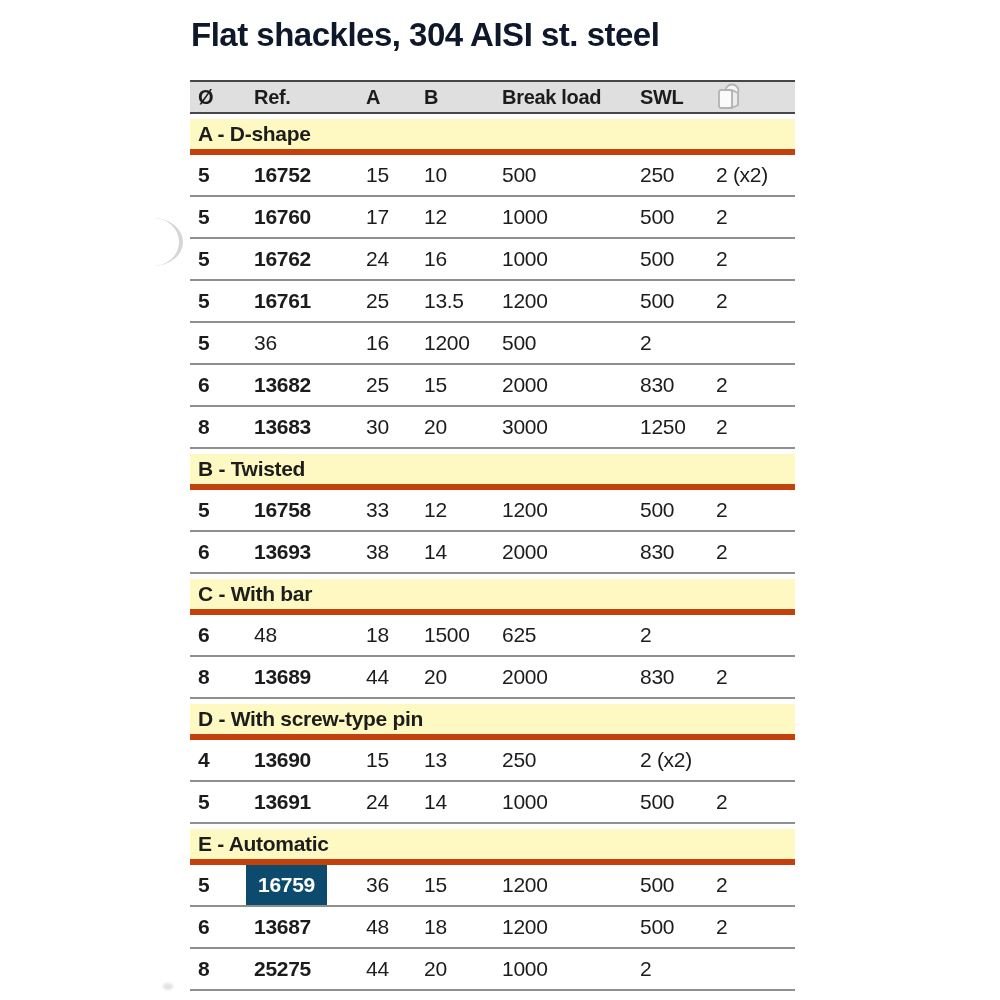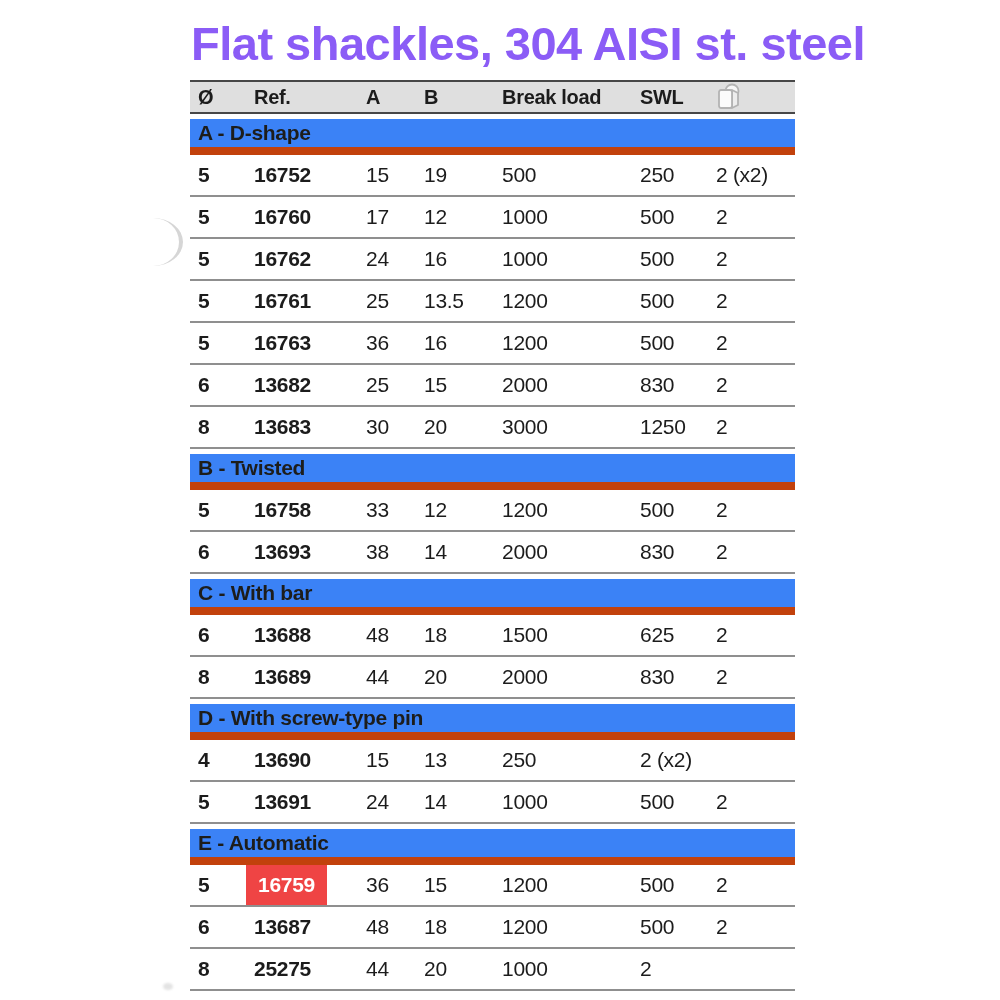--- a/index.html
+++ b/index.html
@@ -14,24 +14,24 @@
     height: 1000px;
     background: #ffffff;
     overflow: hidden;
     color: #1c1c1c;
   }
   .title {
     position: absolute;
     left: 191px;
     top: 16px;
     margin: 0;
-    font-size: 47px;
+    font-size: 33px;
     font-weight: bold;
     letter-spacing: -0.5px;
-    color: #8b5cf6;
+    color: #0f172a;
     white-space: nowrap;
   }
   .table {
     position: absolute;
     left: 190px;
     top: 80px;
     width: 605px;
   }
   .grid-row {
     display: grid;
@@ -52,22 +52,22 @@
     padding-left: 8px;
     font-size: 21px;
     letter-spacing: -0.3px;
     overflow: hidden;
     white-space: nowrap;
   }
   .bold { font-weight: bold; }
   .section-row {
     height: 36px;
     margin-top: 5px;
-    background: #3b82f6;
-    border-bottom: 8px solid #c2410c;
+    background: #fef9c3;
+    border-bottom: 6px solid #c2410c;
     box-sizing: border-box;
     display: flex;
     align-items: center;
   }
   .section-label {
     font-size: 21px;
     font-weight: bold;
     padding-left: 8px;
     letter-spacing: -0.3px;
     color: #1d1d1b;
@@ -76,21 +76,21 @@
     height: 42px;
     border-bottom: 2px solid #8f8f8f;
   }
   .row .ref-text {
     display: inline-flex;
     align-items: center;
     height: 100%;
     text-align: center;
   }
   .row .ref-text.hl {
-    background: #ef4444;
+    background: #0c4a6e;
     color: #ffffff;
     padding: 0 12px;
     margin-left: -8px;
   }
   .pack-icon-wrap { padding-left: 4px; }
   .edge-arc {
     position: absolute;
     left: 153px;
     top: 218px;
     width: 26px;
@@ -140,21 +140,21 @@
   <div class="section-row">
     <div class="section-label">A - D-shape</div>
   </div>
 
   <div class="grid-row row">
     <div class="cell bold">5</div>
     <div class="cell">
             <span class="ref-text bold">16752</span>
           </div>
     <div class="cell">15</div>
-    <div class="cell">19</div>
+    <div class="cell">10</div>
     <div class="cell">500</div>
     <div class="cell">250</div>
     <div class="cell">2 (x2)</div>
   </div>
 
   <div class="grid-row row">
     <div class="cell bold">5</div>
     <div class="cell">
             <span class="ref-text bold">16760</span>
           </div>
@@ -184,23 +184,20 @@
           </div>
     <div class="cell">25</div>
     <div class="cell">13.5</div>
     <div class="cell">1200</div>
     <div class="cell">500</div>
     <div class="cell">2</div>
   </div>
 
   <div class="grid-row row">
     <div class="cell bold">5</div>
-    <div class="cell">
-            <span class="ref-text bold">16763</span>
-          </div>
     <div class="cell">36</div>
     <div class="cell">16</div>
     <div class="cell">1200</div>
     <div class="cell">500</div>
     <div class="cell">2</div>
   </div>
 
   <div class="grid-row row">
     <div class="cell bold">6</div>
     <div class="cell">
@@ -252,23 +249,20 @@
     <div class="cell">830</div>
     <div class="cell">2</div>
   </div>
 
   <div class="section-row">
     <div class="section-label">C - With bar</div>
   </div>
 
   <div class="grid-row row">
     <div class="cell bold">6</div>
-    <div class="cell">
-            <span class="ref-text bold">13688</span>
-          </div>
     <div class="cell">48</div>
     <div class="cell">18</div>
     <div class="cell">1500</div>
     <div class="cell">625</div>
     <div class="cell">2</div>
   </div>
 
   <div class="grid-row row">
     <div class="cell bold">8</div>
     <div class="cell">

